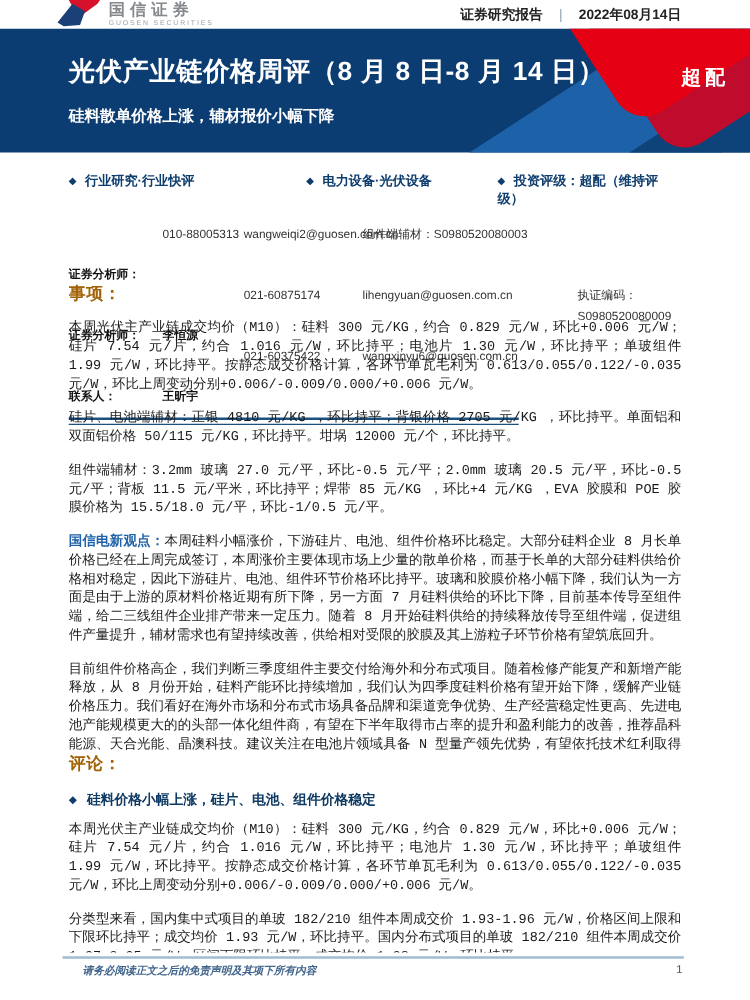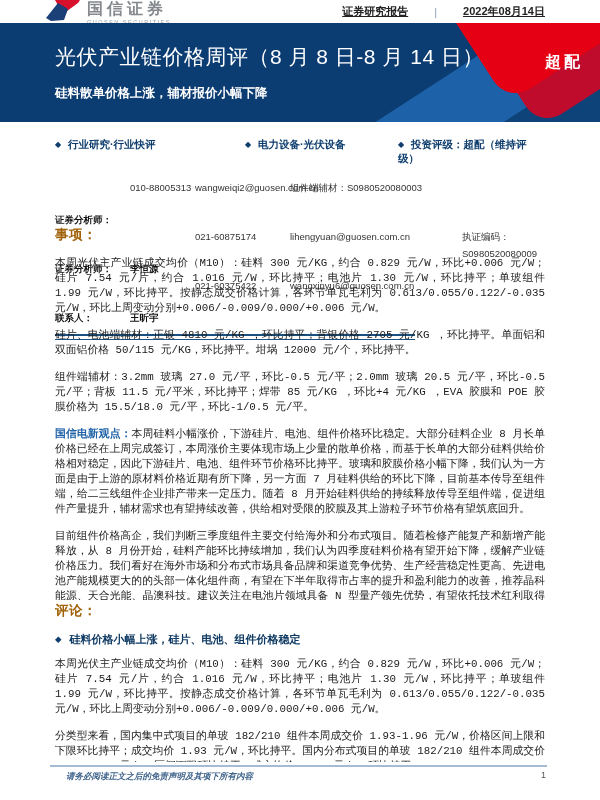--- a/index.html
+++ b/index.html
@@ -5,32 +5,32 @@
   * { margin:0; padding:0; box-sizing:border-box; }
   html,body { width:600px; height:800px; }
   body { font-family:"Liberation Sans","DejaVu Sans",sans-serif; background:#fff; }
   .page { position:relative; width:600px; height:800px; background:#fff; overflow:hidden; }
 
   
   .top-bar { position:absolute; top:0; left:0; width:600px; height:23px; background:#fff; }
   .logo { position:absolute; left:44px; top:0; display:flex; gap:7px; align-items:flex-start; }
   .logo-mark { width:36px; height:22px; }
   .logo-text { display:flex; flex-direction:column; line-height:1; margin-top:1px; }
-  .logo-cn { font-size:16px; color:#85898e; font-weight:bold; letter-spacing:4px; }
+  .logo-cn { font-size:13px; color:#85898e; font-weight:bold; letter-spacing:4px; }
   .logo-en { font-size:5.5px; color:#9aa0a6; letter-spacing:1.5px; margin-top:3px; }
-  .report-meta { position:absolute; right:55px; top:4px; font-size:11px; color:#222; font-weight:bold; display:flex; gap:26px; align-items:center;text-decoration:underline; }
+  .report-meta { position:absolute; right:55px; top:4px; font-size:11px; color:#222; font-weight:bold; display:flex; gap:13px; align-items:center; }
   .report-sep { color:#8aa0b8; font-weight:normal; }
 
   
   .banner { position:absolute; top:23px; left:0; width:600px; height:99px; background:#0b3c72; overflow:hidden; color:#fff; }
   .band1 { position:absolute; width:420px; height:110px; background:#1d62a8; border-radius:24px; left:305px; top:19px; transform:rotate(-33deg); }
   .band2 { position:absolute; width:300px; height:110px; background:#0e4379; border-radius:24px; left:430px; top:60px; transform:rotate(-33deg); }
   .red-dark { position:absolute; width:240px; height:170px; background:#c00c2c; border-radius:26px; left:540px; top:-65px; transform-origin:0 100%; transform:rotate(-33deg); }
   .red-main { position:absolute; width:260px; height:170px; background:#e60013; border-radius:26px; left:508px; top:-90px; transform-origin:0 100%; transform:rotate(-33deg); }
-  .banner-title { position:absolute; left:55px; top:20px; font-size:21px; font-weight:normal; letter-spacing:0.5px; z-index:5; }
+  .banner-title { position:absolute; left:55px; top:20px; font-size:21px; font-weight:bold; letter-spacing:0.5px; z-index:5; }
   .banner-sub { position:absolute; left:55px; top:62px; font-size:12.5px; font-weight:bold; z-index:5; }
   .badge { position:absolute; right:17px; top:29px; font-size:16px; font-weight:bold; letter-spacing:3px; z-index:6; color:#fff; }
 
   
   .meta { position:absolute; top:138px; left:55px; width:490px; }
   .meta-heads { display:flex; }
   .mh { font-size:10.5px; font-weight:bold; color:#0f3e6e; }
   .mh .dia { font-size:8px; margin-right:4px; position:relative; top:-1px; }
   .mh1 { width:190px; } .mh2 { width:153px; } .mh3 { flex:1; }
   .analysts { margin-top:13px; }

